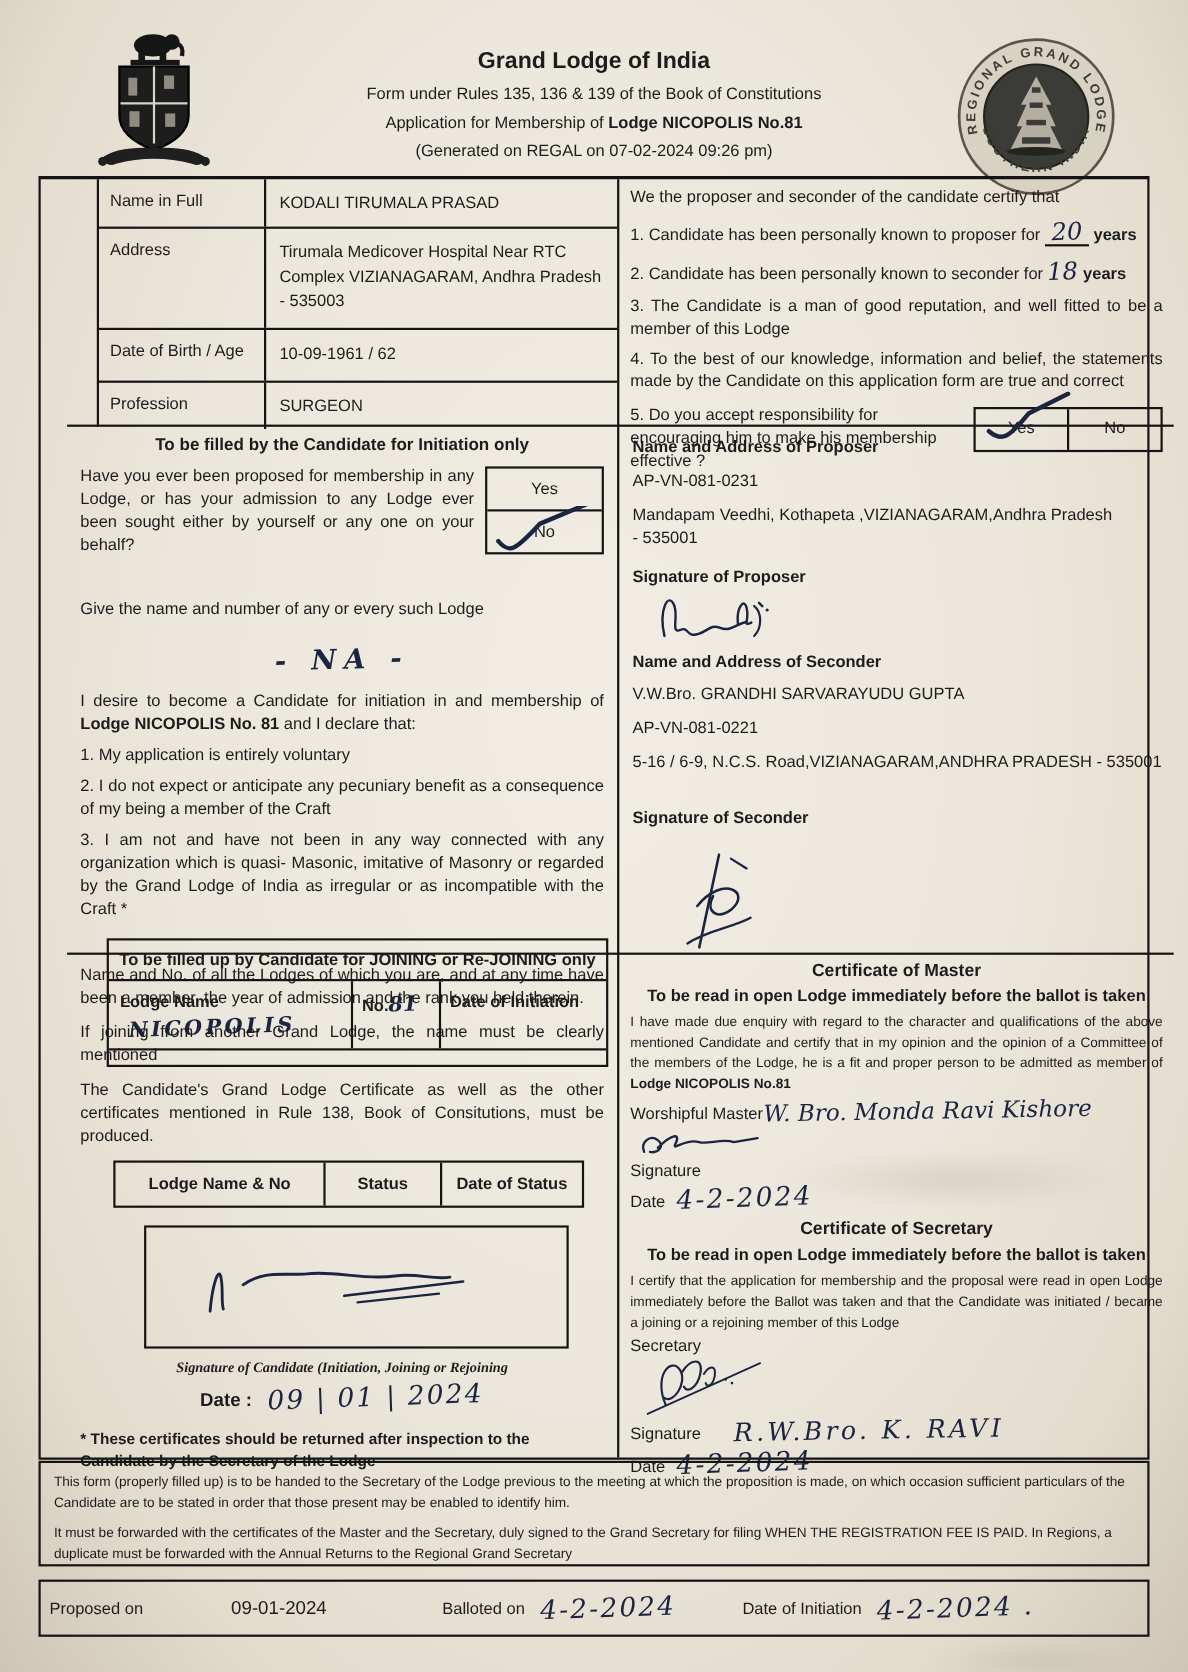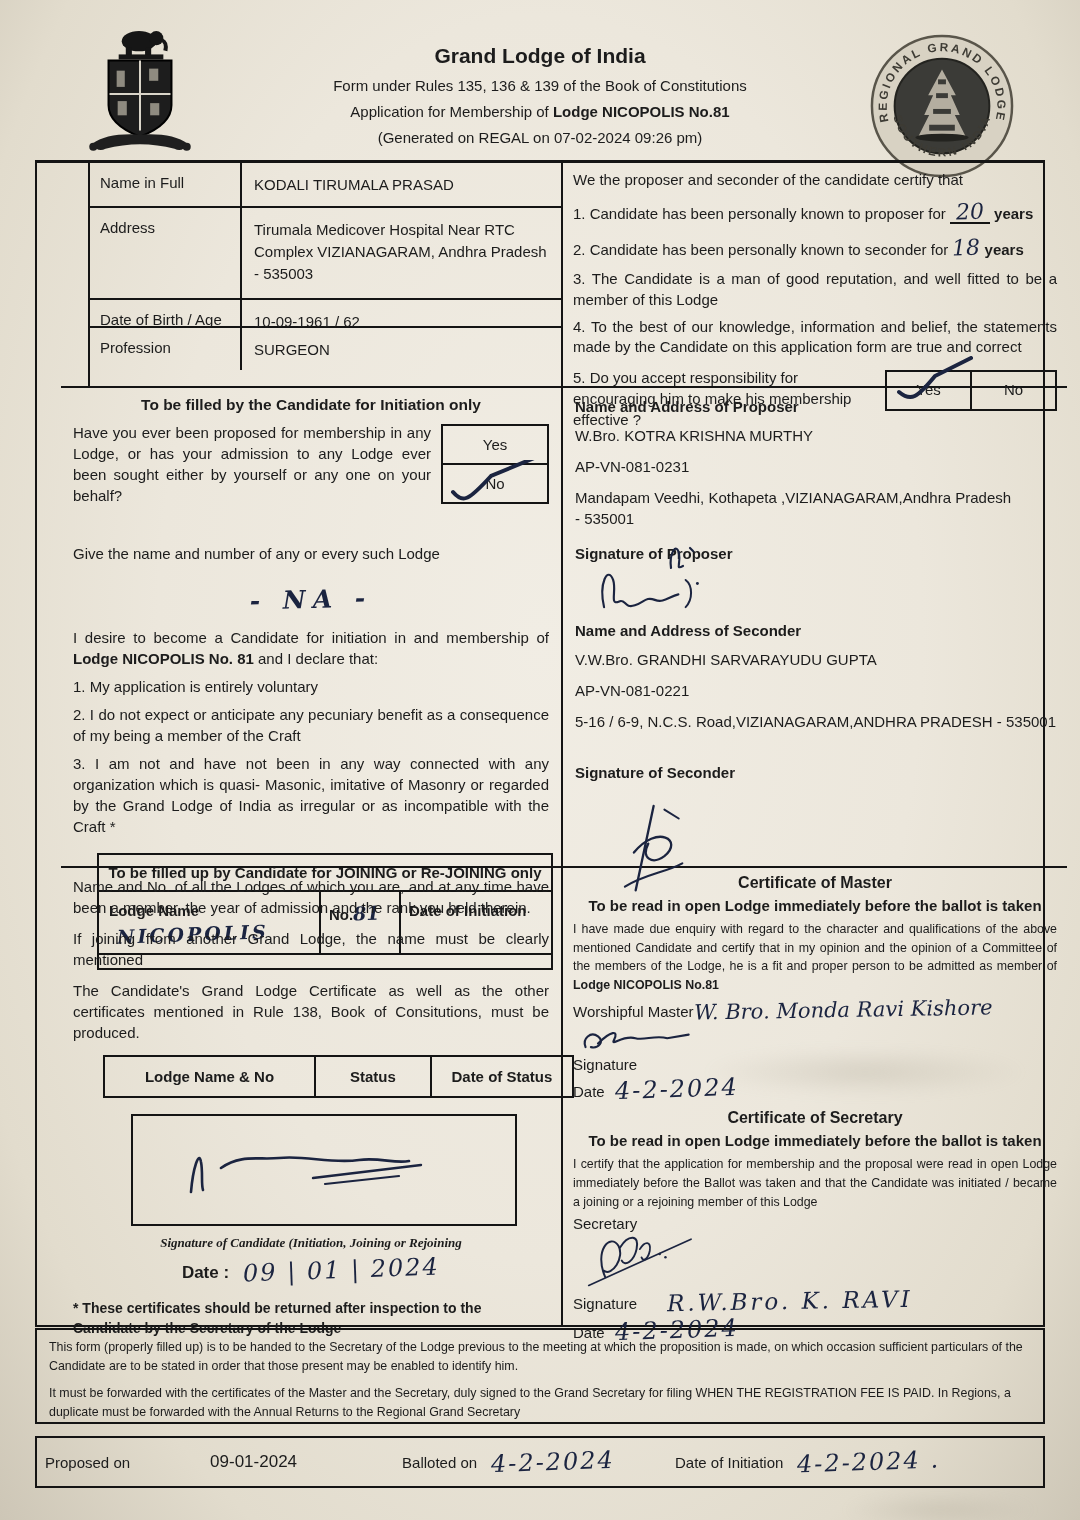--- a/index.html
+++ b/index.html
@@ -34,21 +34,21 @@
   .cell { position:relative; border-bottom:2px solid #141414; }
   .cell.right { border-left:2px solid #141414; }
   .cell.last { border-bottom:none; }
 
   
   .ctab { position:absolute; left:27px; top:0; width:473px; height:225px; border-left:2px solid #141414; }
   .ctab-row { display:flex; border-bottom:2px solid #141414; }
   .ctab-row:last-child { border-bottom:none; }
   .ctab-label { width:152px; padding:11px 8px 8px 10px; border-right:2px solid #141414; font-size:15px; }
   .ctab-value { flex:1; padding:11px 10px 8px 12px; font-size:15px; line-height:1.45; }
-  .r-name { height:45px; } .r-addr { height:92px; } .r-dob { height:28px;justify-content:center; } .r-prof { height:42px; }
+  .r-name { height:45px; } .r-addr { height:92px; } .r-dob { height:48px;justify-content:center; } .r-prof { height:42px; }
 
   
   .cert-cell { padding:7px 10px 4px 10px; font-size:15px; line-height:1.38; }
   .cert-item { margin-top:6px; }
   .just { text-align:justify; }
   .uline { border-bottom:2px solid #141414; padding:0 6px; }
   .flexline { display:flex; align-items:flex-start; gap:10px; margin-top:10px; }
   .ynbox { width:172px; border:2px solid #141414; display:flex; position:relative; flex:none; margin-top:2px; }
   .yn { flex:1; text-align:center; padding:8px 0; font-size:15px; }
   .yn + .yn { border-left:2px solid #141414; }
@@ -77,21 +77,21 @@
   .jtab-c2 { width:80px; border-left:2px solid #141414; padding:8px 6px 6px 8px; font-weight:bold; font-size:15px; }
   .jtab-c3 { width:152px; border-left:2px solid #141414; padding:8px 6px 6px 8px; font-weight:bold; font-size:15px; }
   .jtab-empty { height:13px; }
 
   
   .prop-cell { padding:8px 10px 0 12px; font-size:15px; line-height:1.4; }
   .b { font-weight:bold; }.mt8{margin-top:8px}.mt10{margin-top:10px}.mt14{margin-top:14px}
 
   
   .mem-cell { padding:8px 12px 0 12px; font-size:15px; line-height:1.4; }
-  .mtab { margin:12px 0 0 30px; width:471px; border:2px solid #141414; display:flex; }
+  .mtab { margin:12px 0 0 30px; width:428px; border:2px solid #141414; display:flex; }
   .mtab div { padding:9px 4px; font-weight:bold; text-align:center; font-size:15px; }
   .mtab .mc1 { flex:1.9; } .mtab .mc2 { flex:1; border-left:2px solid #141414; } .mtab .mc3 { flex:1.25; border-left:2px solid #141414; }
   .sigbox { margin:16px 0 0 58px; width:386px; height:112px; border:2px solid #141414; position:relative; }
   .sig-caption { text-align:center; font-style:italic; font-size:13px; margin-top:8px; font-weight:600; font-family:"Liberation Serif", serif; }
   .date-line { text-align:center; margin-top:2px; }
   .footnote { font-size:14px; font-weight:600; margin-top:10px; line-height:1.45; }
 
   
   .cofm-cell { padding:6px 10px 0 10px; }
   .cert-h1 { text-align:center; font-weight:bold; font-size:16px; }
@@ -253,21 +253,20 @@
             <span>No.</span><span class="hw hw-sm">81</span>
           </div>
           <div class="jtab-c3">Date of Initiation</div>
         </div>
         <div class="jtab-empty"></div>
       </div>
     </div>
 
     <div class="cell right prop-cell">
       <div class="b">Name and Address of Proposer</div>
-      <div class="mt8">W.Bro. KOTRA KRISHNA MURTHY</div>
       <div class="mt10">AP-VN-081-0231</div>
       <div class="mt10" style="width:440px">Mandapam Veedhi, Kothapeta ,VIZIANAGARAM,Andhra Pradesh - 535001</div>
       <svg width="40" height="34" viewBox="0 0 40 34" style="position:absolute; left:100px; top:152px;">
         <path d="M8,28 C6,12 14,2 16,14 C18,24 12,30 20,26 M27,8 l3,3" fill="none" stroke="#1b2440" stroke-width="2.2" stroke-linecap="round"></path>
       </svg>
       <div class="b mt14">Signature of Proposer</div>
       <svg class="sig-svg" width="140" height="58" viewBox="0 0 140 64" style="margin:-4px 0 0 8px">
         <path d="M16,52 C10,26 20,6 26,22 C30,34 22,50 32,46 C40,42 38,54 50,50 C60,47 62,40 72,44 C82,48 88,40 98,38" fill="none" stroke="#1b2440" stroke-width="2.4" stroke-linecap="round"></path>
         <path d="M106,22 C114,28 114,44 106,52" fill="none" stroke="#1b2440" stroke-width="2.2" stroke-linecap="round"></path>
         <circle cx="119" cy="26" r="1.6" fill="#1b2440"></circle>

